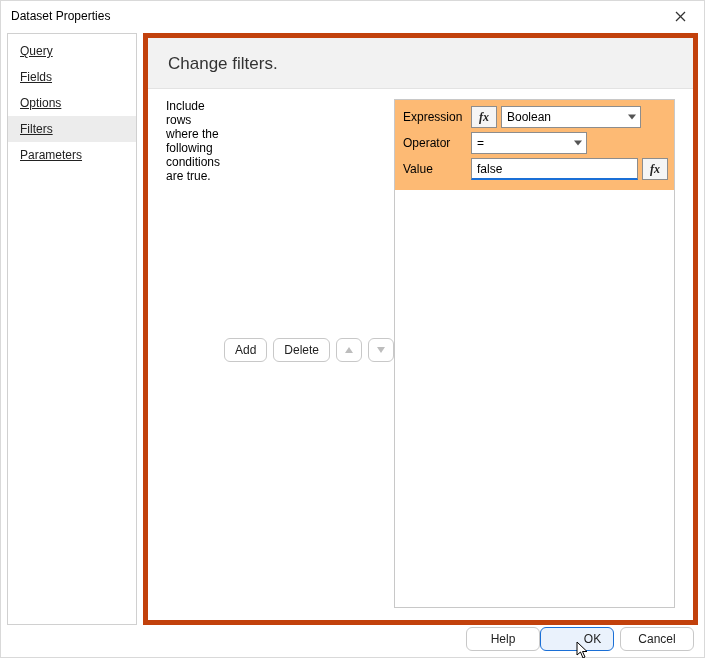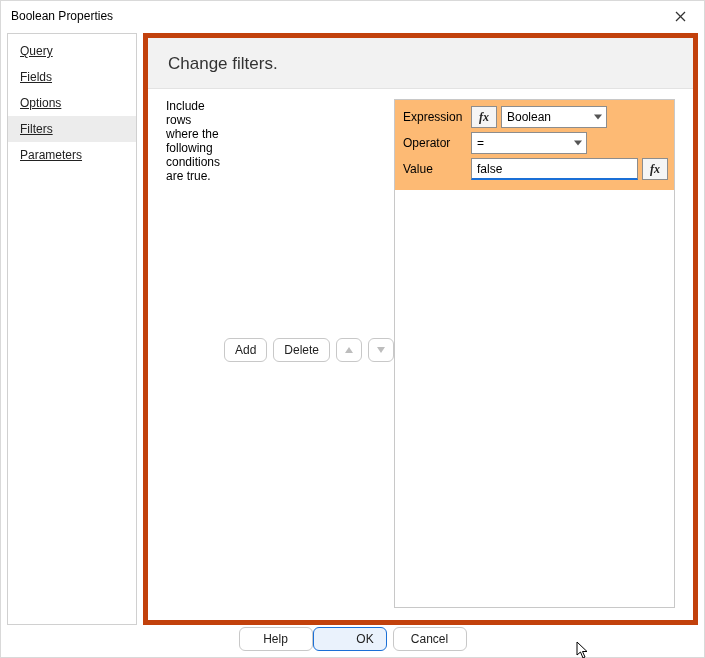--- a/index.html
+++ b/index.html
@@ -157,21 +157,21 @@
   .expr-combo { flex: 1; }
   .expr-combo .select {
     width: 100%;
     color: #8a8a8a;
   }
   .operator-combo .select {
     width: 116px;
     color: #000;
   }
   .type-combo .select {
-    width: 106px;
+    width: 140px;
     color: #000;
   }
   .fx-btn {
     width: 26px;
     height: 22px;
     border: 1px solid #8d8d8d;
     background: #f5f5f5;
     display: inline-flex;
     align-items: center;
     justify-content: center;
@@ -189,42 +189,42 @@
     background: #fff;
     padding: 0 5px;
     font-size: 12px;
     color: #000;
   }
   .form-blank { flex: 1; background: #fff; }
   .footer {
     height: 28px;
     display: flex;
     align-items: center;
-    justify-content: center;
+    justify-content: flex-end;
     padding: 0 10px;
   }
   .footer-left, .footer-right { display: flex; gap: 6px; }
   .btn.footer-btn { min-width: 74px; justify-content: center; }
   .btn.primary { border: 1px solid #1a6fd6; background: #eaf2fc; padding-left: 41px; }
   .cursor {
     position: absolute;
     left: 575px;
     top: 640px;
     width: 14px;
     height: 18px;
     pointer-events: none;
   }
 </style>
 </head>
 <body>
 
 <div class="dialog">
 
   <div class="titlebar">
-    <span class="title">Boolean Properties</span>
+    <span class="title">Dataset Properties</span>
     <div class="close">
       <svg width="11" height="11" viewBox="0 0 11 11">
         <line x1="1" y1="1" x2="10" y2="10" stroke="#333" stroke-width="1.2"></line>
         <line x1="10" y1="1" x2="1" y2="10" stroke="#333" stroke-width="1.2"></line>
       </svg>
     </div>
   </div>
 
   <div class="body">
     <div class="sidebar">

